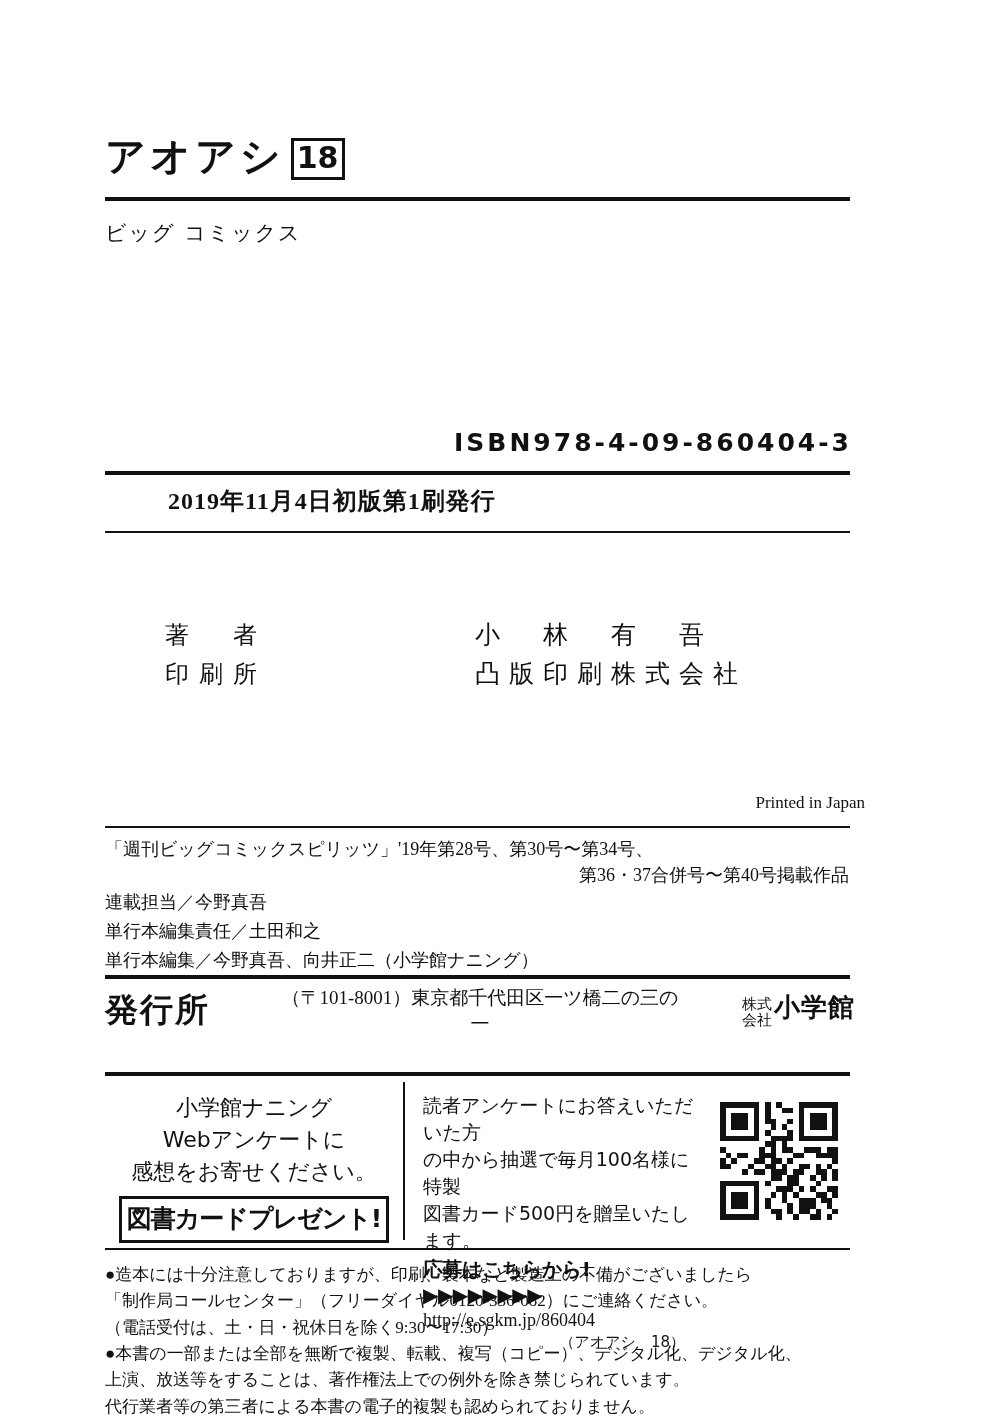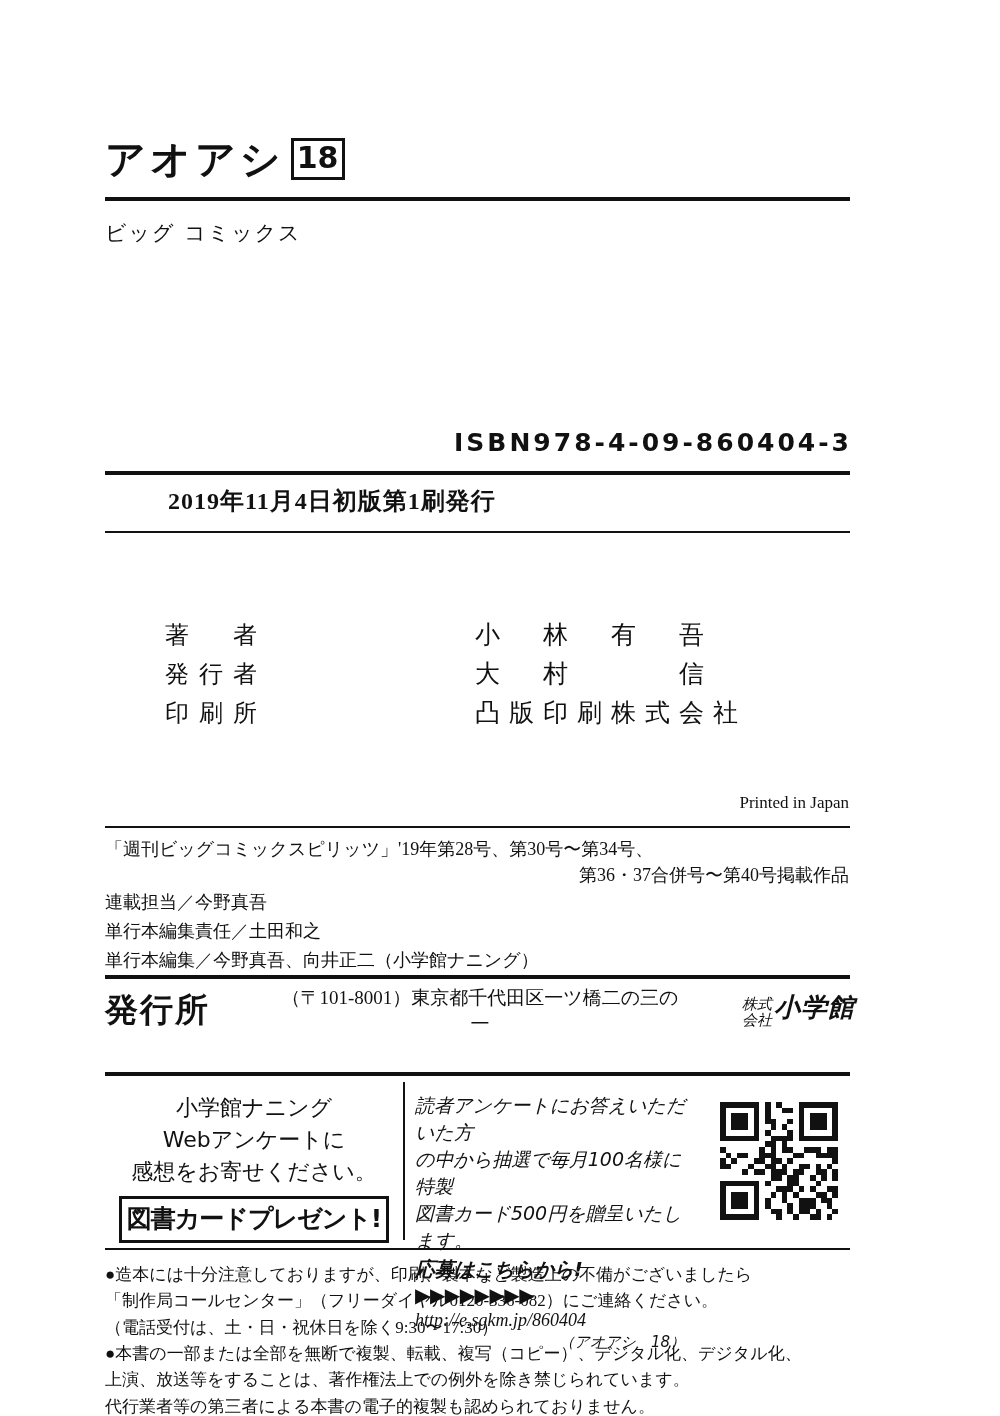--- a/index.html
+++ b/index.html
@@ -24,21 +24,21 @@
 
   
   .title-row {
     position: absolute;
     left: 105px;
     top: 138px;
     display: flex;
     align-items: flex-end;
   }
   .title-main {
-    font-family: Liberation Serif, serif;
+    font-family: Liberation Mono, monospace;
     font-weight: bold;
     font-size: 40px;
     letter-spacing: 4px;
     line-height: 1;
   }
   .title-vol {
     margin-left: 6px;
     border: 3px solid #111;
     font-family: "DejaVu Sans", sans-serif;
     font-weight: bold;
@@ -119,21 +119,21 @@
   }
   .copyright-line {
     text-align: center;
     font-family: "Liberation Serif", serif;
     font-size: 22px;
     letter-spacing: 1px;
     margin: 2px 0 14px 60px;
   }
   .printed-in {
     position: absolute;
-    right: 16px;
+    right: 0;
     top: 175px;
     font-size: 17px;
     font-family: "Liberation Serif", serif;
   }
 
   
   .serial {
     position: absolute;
     left: 105px;
     top: 836px;
@@ -184,21 +184,20 @@
   }
   .pub-addr .tel-nums {
     text-align: left;
   }
   .pub-name {
     width: 175px;
     text-align: right;
     font-size: 16px;
     line-height: 1.15;
     white-space: nowrap;
-    font-style: italic;
   }
   .pub-name b {
     font-size: 26px;
     letter-spacing: 1px;
   }
   .pub-name .kk {
     display: inline-block;
     font-size: 15px;
     line-height: 1.1;
     text-align: center;
@@ -232,22 +231,21 @@
     margin: 8px 14px 0 14px;
     border: 3px solid #111;
     font-family: "DejaVu Sans", sans-serif;
     font-weight: bold;
     font-size: 25px;
     padding: 3px 0 5px;
     letter-spacing: -1px;
   }
   .qcol-mid {
     flex: 1;
-    padding: 10px 6px 0 10px;
-    font-style: italic;
+    padding: 10px 6px 0 18px;
   }
   .qcol-mid .t {
     font-family: "DejaVu Sans", sans-serif;
     font-size: 19px;
     line-height: 1.42;
   }
   .qcol-mid .apply {
     font-family: "DejaVu Sans", sans-serif;
     font-weight: bold;
     font-size: 20px;
@@ -307,24 +305,20 @@
 
   <div class="isbn">ISBN978-4-09-860404-3</div>
   <div class="rule-thick" style="top:471px;"></div>
   <div class="pubdate">2019年11月4日初版第1刷発行</div>
   <div class="rule-thin" style="top:531px;"></div>
 
   <div class="credits">
     <div class="credit-row">
       <div class="credit-label">著　者</div>
       <div class="credit-value">小　林　有　吾</div>
-    </div>
-    <div class="credit-row">
-      <div class="credit-label">発行者</div>
-      <div class="credit-value">大　村　　　信</div>
     </div>
     <div class="credit-row">
       <div class="credit-label">印刷所</div>
       <div class="credit-value">凸版印刷株式会社</div>
     </div>
     <div class="printed-in">Printed in Japan</div>
   </div>
 
   <div class="rule-thin" style="top:826px;"></div>
 

